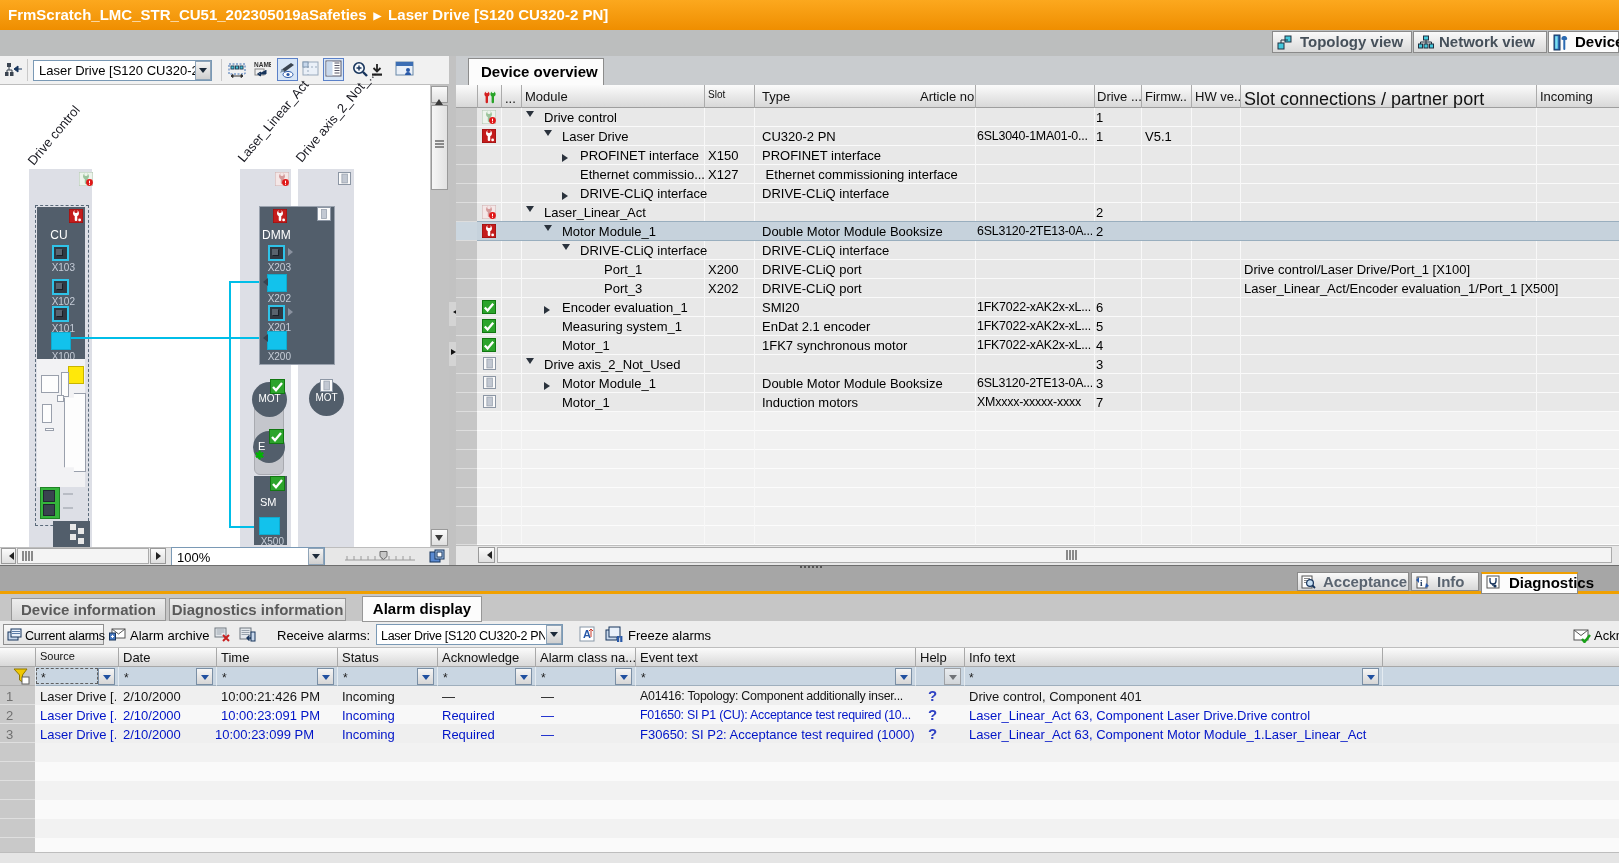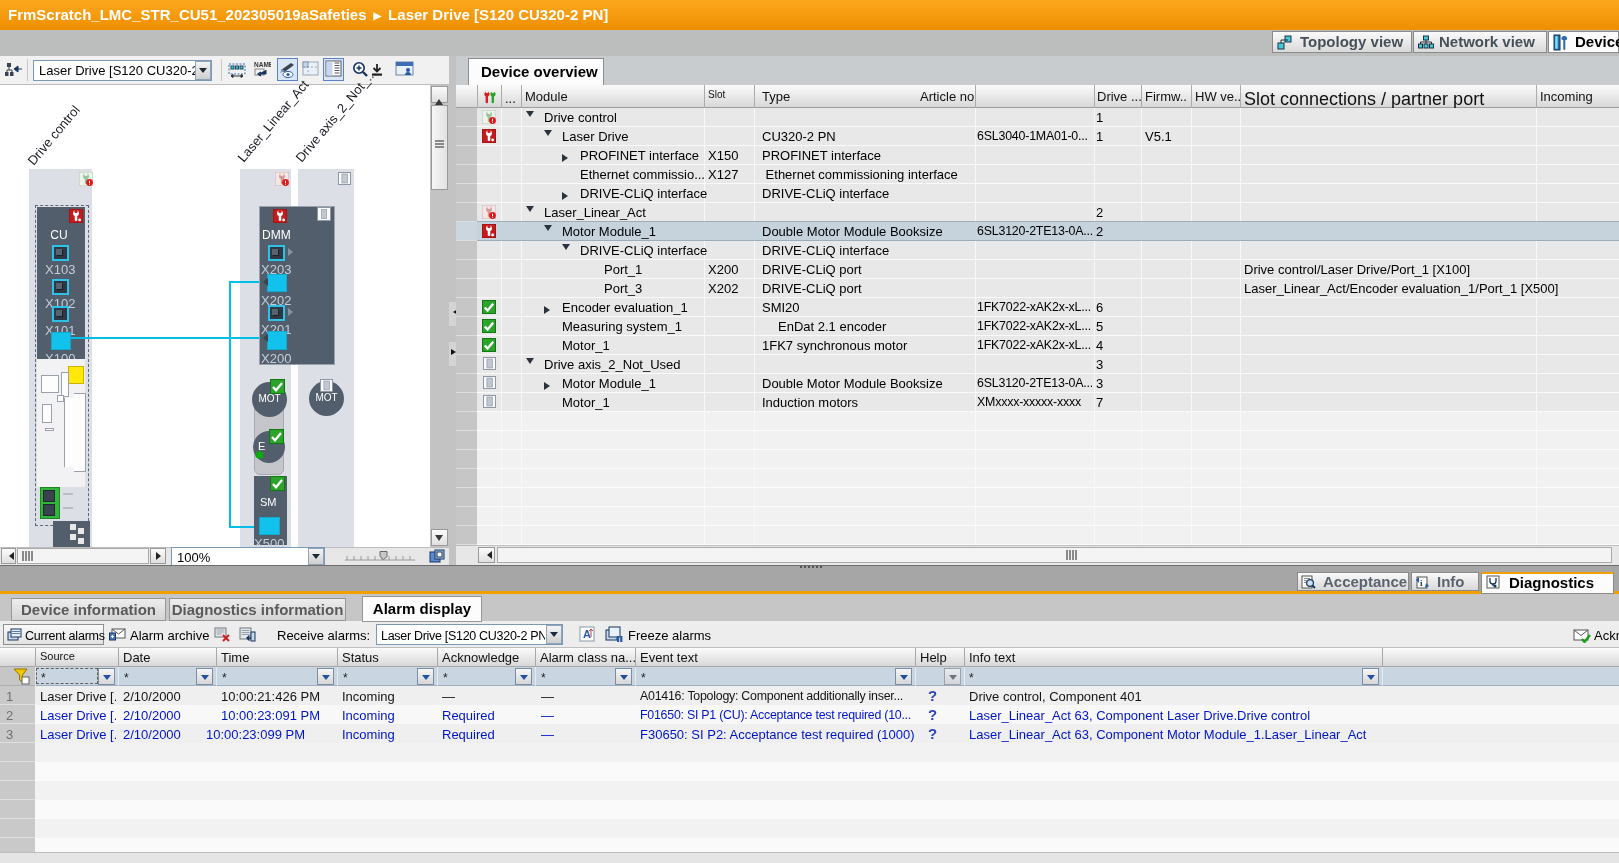--- a/index.html
+++ b/index.html
@@ -2,21 +2,21 @@
 <html><head><meta charset="utf-8"><style>
 html,body{margin:0;padding:0}
 #app{position:relative;width:1619px;height:863px;background:#fff;font-family:"Liberation Sans",sans-serif;overflow:hidden}
 .ab{position:absolute}
 .tx{position:absolute;white-space:nowrap}
 .vtab{position:absolute;top:31px;height:22px;box-sizing:border-box;background:linear-gradient(#FAFAFA,#D9D9D9);border:1px solid #8A8A8A;font-weight:bold;font-size:15px;line-height:20px;color:#46505A;white-space:nowrap}
 .ico{position:absolute}
 .pA{position:absolute;width:13px;height:12px;background:#2F3842;border:2px solid #2FC2E8}
 .pA:after{content:"";position:absolute;left:2px;top:2px;width:6px;height:6px;background:#59636E;box-shadow:1px 1px 0 #1A2028}
 .pF{position:absolute;background:#12C2EC;border:1px solid #0FAACE;box-sizing:border-box}
-.pl{position:absolute;font-size:13px;color:#C6CDD8;width:30px;text-align:right}
+.pl{position:absolute;font-size:10px;color:#C6CDD8;width:30px;text-align:right}
 .dlabel{position:absolute;transform-origin:0 100%;transform:rotate(-50deg);font-size:13px;color:#16161E;white-space:nowrap;height:14px;line-height:14px}
 .row{position:absolute;left:456px;width:1163px;height:19px;line-height:19px;font-size:13px;color:#000}
 .c{position:absolute;white-space:nowrap;top:0}
 .sep{position:absolute;width:1px}
 .btab{position:absolute;top:572px;height:19px;box-sizing:border-box;background:linear-gradient(#FAFAFA,#D8D8D8);border:1px solid #8A8A8A;font-weight:bold;font-size:15px;line-height:17px;color:#5A6470;white-space:nowrap}
 .ptab{position:absolute;top:598px;height:23px;box-sizing:border-box;background:linear-gradient(#EDEDED,#D4D4D4);border:1px solid #979797;font-weight:bold;font-size:15px;line-height:21px;color:#5A5A5A;text-align:center}
 .dd{position:absolute;width:17px;height:17px;box-sizing:border-box;background:linear-gradient(#F6F6F6,#D6D6D6);border:1px solid #7A8FA5}
 .dd:after{content:"";position:absolute;left:3.5px;top:6px;border:4px solid transparent;border-top:5px solid #2050A0}
 .trid{display:inline-block;width:0;height:0;border:4.5px solid transparent;border-top:6px solid #2A323C;vertical-align:1px}
 .trir{display:inline-block;width:0;height:0;border:4.5px solid transparent;border-left:6px solid #2A323C;vertical-align:-2px}
@@ -420,21 +420,21 @@
 <span class="c" style="left:306px">SMI20</span>
 <span class="c" style="left:521px;width:115px;overflow:hidden;font-size:12.4px;letter-spacing:-0.2px">1FK7022-xAK2x-xL...</span>
 <span class="c" style="left:640px">6</span>
 </div>
 <svg class="ico" style="left:482px;top:300px" width="14" height="14">
       <rect x="0.5" y="0.5" width="13" height="13" fill="#2CA42C" stroke="#117711"></rect>
       <path d="M2.8000000000000003 7.42l2.8000000000000003 3.08L11.200000000000001 3.7800000000000002" stroke="#fff" stroke-width="2.3" fill="none"></path>
     </svg>
 <div class="row" style="top:317px">
 <span class="c" style="left:106px">Measuring system_1</span>
-<span class="c" style="left:322px">EnDat 2.1 encoder</span>
+<span class="c" style="left:306px">EnDat 2.1 encoder</span>
 <span class="c" style="left:521px;width:115px;overflow:hidden;font-size:12.4px;letter-spacing:-0.2px">1FK7022-xAK2x-xL...</span>
 <span class="c" style="left:640px">5</span>
 </div>
 <svg class="ico" style="left:482px;top:319px" width="14" height="14">
       <rect x="0.5" y="0.5" width="13" height="13" fill="#2CA42C" stroke="#117711"></rect>
       <path d="M2.8000000000000003 7.42l2.8000000000000003 3.08L11.200000000000001 3.7800000000000002" stroke="#fff" stroke-width="2.3" fill="none"></path>
     </svg>
 <div class="row" style="top:336px">
 <span class="c" style="left:106px">Motor_1</span>
 <span class="c" style="left:306px">1FK7 synchronous motor</span>
@@ -480,21 +480,21 @@
 <div class="ab" style="left:478px;top:547px;width:17px;height:16px;background:linear-gradient(#FBFBFB,#DFDFDF);border:1px solid #9A9A9A;box-sizing:border-box"></div>
 <div class="ab" style="left:483px;top:551px;width:0;height:0;border:4px solid transparent;border-right:5px solid #222"></div>
 <div class="ab" style="left:497px;top:547px;width:1115px;height:16px;background:#F4F4F4;border:1px solid #ABABAB;box-sizing:border-box"></div>
 <div class="ab" style="left:1066px;top:550px;width:1.5px;height:10px;background:#8A8A8A;box-shadow:3px 0 0 #8A8A8A,6px 0 0 #8A8A8A,9px 0 0 #8A8A8A"></div>
 
 <div class="ab" style="left:0;top:565px;width:1619px;height:26px;background:#A6A6A6;border-top:1px solid #6E6E6E;box-sizing:border-box"></div>
 <div class="ab" style="left:800px;top:566px;width:2px;height:2px;background:#555;box-shadow:4px 0 0 #555,8px 0 0 #555,12px 0 0 #555,16px 0 0 #555,20px 0 0 #555"></div>
 <div class="ab" style="left:0;top:591px;width:1619px;height:3px;background:#F0A000"></div>
 <div class="btab" style="left:1297px;width:112px;padding-left:25px">Acceptance</div>
 <div class="btab" style="left:1411px;width:68px;padding-left:25px">Info</div>
-<div class="btab" style="left:1481px;width:133px;padding-left:27px;background:#FCFCFC;color:#000;border-top:2px solid #F0A000;height:22px;z-index:3">Diagnostics</div>
+<div class="btab" style="left:1481px;width:97px;padding-left:27px;background:#FCFCFC;color:#000;border-top:2px solid #F0A000;height:22px;z-index:3">Diagnostics</div>
 <svg class="ico" style="left:1301px;top:575px;z-index:4" width="15" height="14">
       <rect x="1" y="1" width="10" height="12" fill="#fff" stroke="#555"></rect>
       <path d="M3 3.5h6M3 5.5h6M3 7.5h6" stroke="#888"></path>
       <circle cx="9" cy="8" r="3.4" fill="#C8E0F4" stroke="#17345C" stroke-width="1.2"></circle>
       <path d="M11.5 10.5 14 13" stroke="#17345C" stroke-width="1.8"></path>
     </svg>
 <svg class="ico" style="left:1415px;top:575px;z-index:4" width="15" height="14">
       <rect x="2" y="2" width="10" height="11" fill="#fff" stroke="#555"></rect>
       <text x="5" y="11" font-size="9" font-weight="bold" fill="#17345C" font-family="Liberation Serif">i</text>
       <path d="M1 5 4 2v6z" fill="#2858A8"></path>
@@ -637,21 +637,21 @@
 <div class="tx" style="left:442px;top:707.5px;font-size:13px;color:#0014C8">Required</div>
 <div class="tx" style="left:541px;top:707.5px;font-size:13px;color:#0014C8">—</div>
 <div class="tx" style="left:640px;top:707.5px;font-size:13px;color:#0014C8;width:272px;overflow:hidden;font-size:12.4px;letter-spacing:-0.25px">F01650: SI P1 (CU): Acceptance test required (10...</div>
 <div class="tx" style="left:969px;top:707.5px;font-size:13px;color:#0014C8">Laser_Linear_Act 63, Component Laser Drive.Drive control</div>
 <div class="tx" style="left:928px;top:706px;font-size:15px;font-weight:bold;color:#2F42C4">?</div>
 <div class="ab" style="left:0;top:724px;width:35px;height:19px;background:#C9C9C9;border-bottom:1px solid #DFDFDF;box-sizing:border-box"></div>
 <div class="tx" style="left:6px;top:727px;font-size:13px;color:#707070">3</div>
 <div class="ab" style="left:35px;top:724px;width:1584px;height:19px;background:#EFEFEF"></div>
 <div class="tx" style="left:40px;top:726.5px;font-size:13px;color:#0014C8;width:76px;overflow:hidden">Laser Drive [..</div>
 <div class="tx" style="left:123px;top:726.5px;font-size:13px;color:#0014C8">2/10/2000</div>
-<div class="tx" style="left:206px;top:726.5px;font-size:13px;color:#0014C8">10:00:23:099 PM</div>
+<div class="tx" style="left:215px;top:726.5px;font-size:13px;color:#0014C8">10:00:23:099 PM</div>
 <div class="tx" style="left:342px;top:726.5px;font-size:13px;color:#0014C8">Incoming</div>
 <div class="tx" style="left:442px;top:726.5px;font-size:13px;color:#0014C8">Required</div>
 <div class="tx" style="left:541px;top:726.5px;font-size:13px;color:#0014C8">—</div>
 <div class="tx" style="left:640px;top:726.5px;font-size:13px;color:#0014C8">F30650: SI P2: Acceptance test required (1000)</div>
 <div class="tx" style="left:969px;top:726.5px;font-size:13px;color:#0014C8">Laser_Linear_Act 63, Component Motor Module_1.Laser_Linear_Act</div>
 <div class="tx" style="left:928px;top:725px;font-size:15px;font-weight:bold;color:#2F42C4">?</div>
 <div class="ab" style="left:0;top:743px;width:35px;height:109px;background:#C9C9C9"></div>
 <div class="ab" style="left:0;top:743px;width:35px;height:109px;background:repeating-linear-gradient(180deg,transparent 0 18px,#DFDFDF 18px 19px)"></div>
 <div class="ab" style="left:35px;top:743px;width:1584px;height:109px;background:repeating-linear-gradient(180deg,#F2F2F2 0 19px,#FAFAFA 19px 38px)"></div>
 <div class="ab" style="left:0;top:852px;width:1619px;height:11px;background:#E5E5E5;border-top:1px solid #BDBDBD;box-sizing:border-box"></div>

